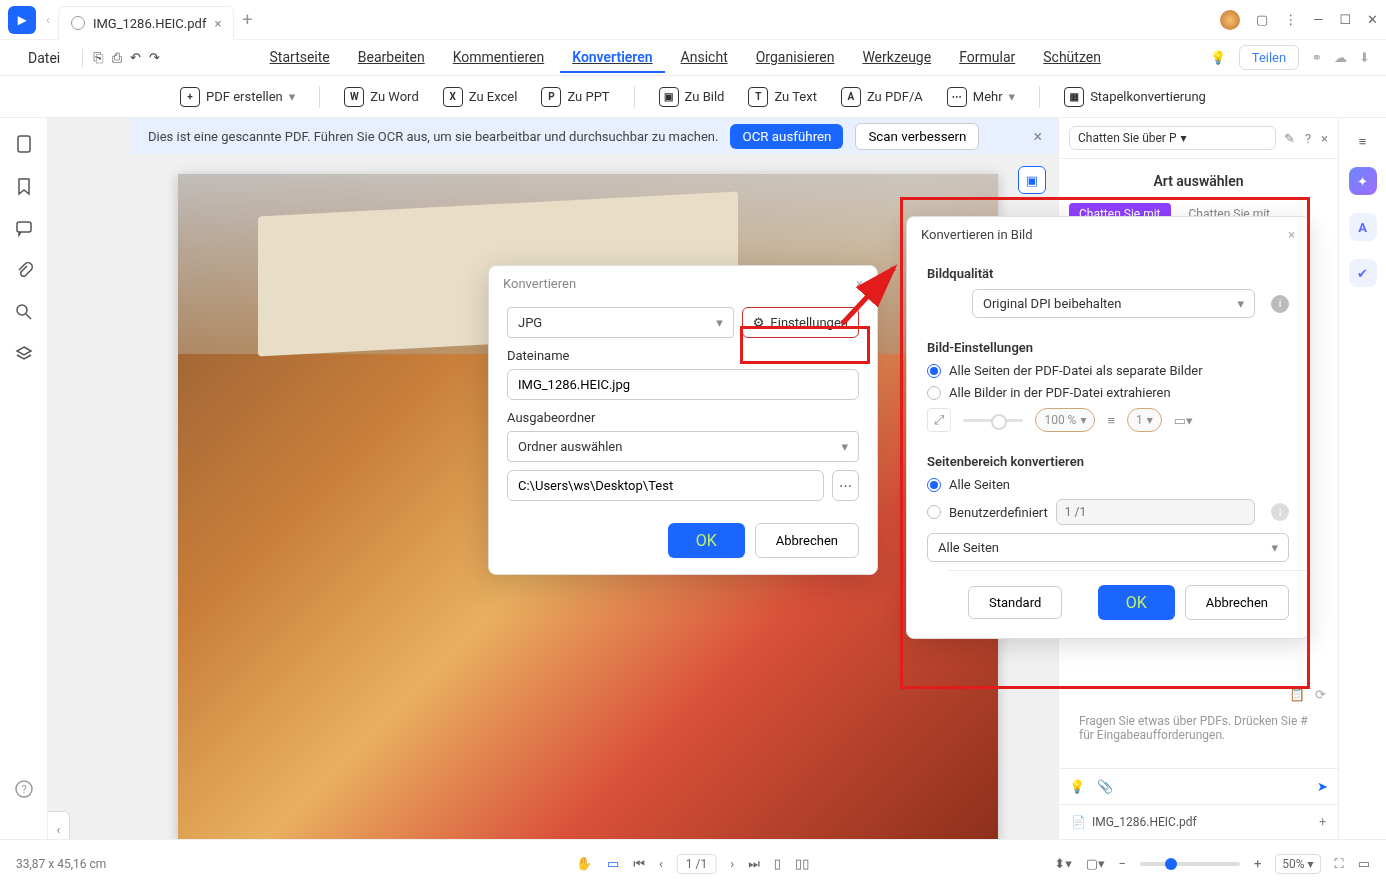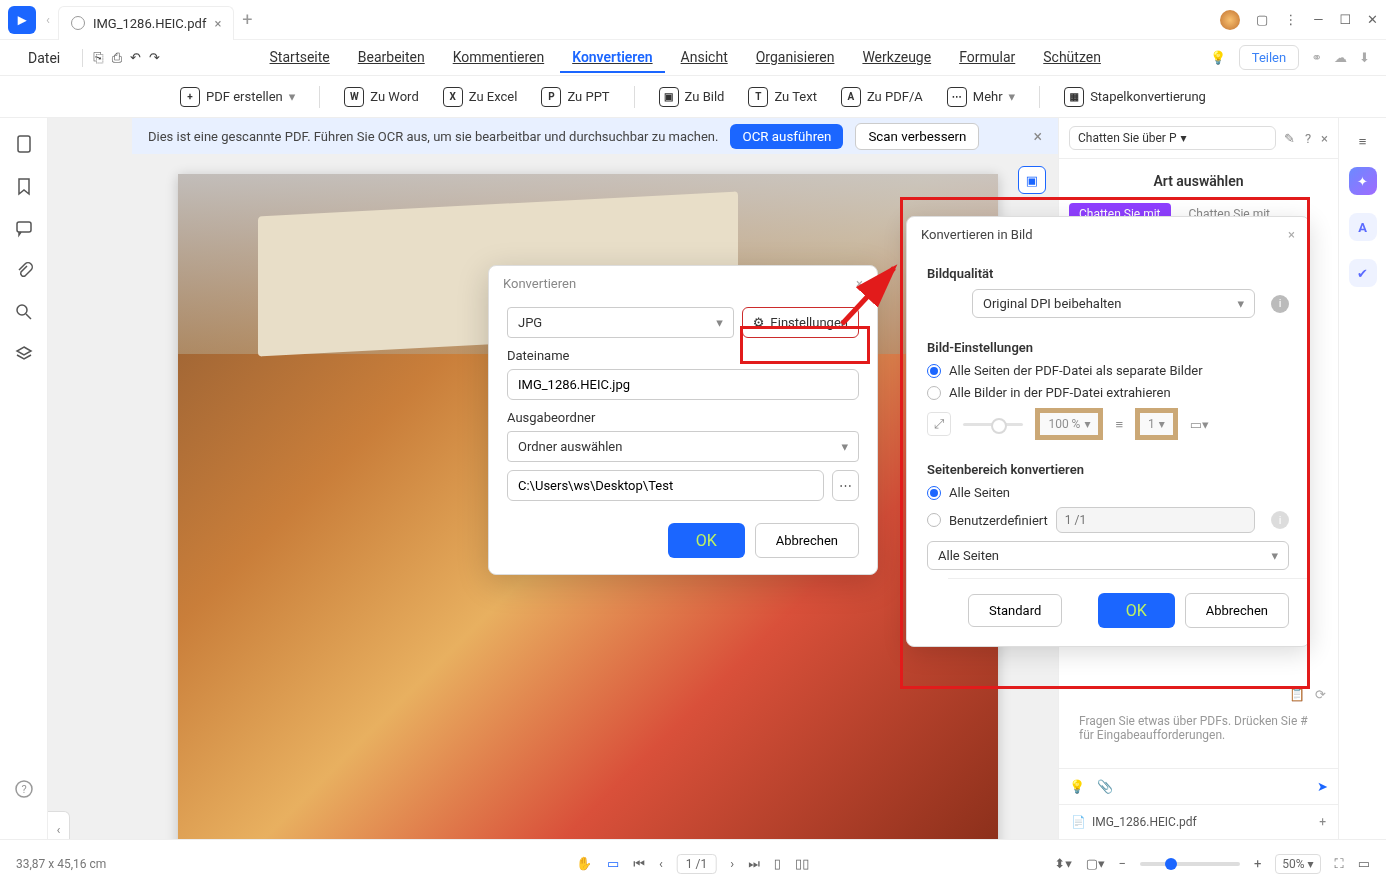--- a/index.html
+++ b/index.html
@@ -98,21 +98,21 @@
 .sd-body{padding:4px 20px 8px;}
 .sd-section-label{font-weight:600;font-size:13px;margin:10px 0 8px;}
 .sd-select{border:1px solid #ccc;border-radius:6px;padding:6px 10px;display:flex;justify-content:space-between;font-size:13px;background:#fff;}
 .sd-info{width:18px;height:18px;border-radius:50%;background:#bbb;color:#fff;display:flex;align-items:center;justify-content:center;font-size:11px;margin-left:8px;}
 .sd-row{display:flex;align-items:center;gap:8px;padding-left:45px;}
 .radio{width:14px;height:14px;border:1.5px solid #bbb;border-radius:50%;display:inline-flex;align-items:center;justify-content:center;flex-shrink:0;}
 .radio.checked{border-color:#1b66ff;}
 .radio.checked::after{content:"";width:8px;height:8px;background:#1b66ff;border-radius:50%;}
 .radio-row{display:flex;align-items:center;gap:8px;margin:7px 0;font-size:13px;}
 .disabled-controls{display:flex;align-items:center;gap:12px;margin-top:8px;opacity:0.55;}
-.dc-box{border:5px solid #a16207;border-radius:0;padding:4px 8px;font-size:12px;background:#f5f5f5;display:flex;align-items:center;gap:4px;}
+.dc-box{border:1px solid #a16207;border-radius:12px;padding:4px 8px;font-size:12px;background:#f5f5f5;display:flex;align-items:center;gap:4px;}
 .dc-slider{width:60px;height:3px;background:#ccc;position:relative;border-radius:2px;}
 .dc-slider::after{content:"";position:absolute;left:46%;top:-5px;width:12px;height:12px;border:2px solid #bbb;background:#fff;border-radius:50%;}
 .sd-range-input{flex:1;border:1px solid #ccc;border-radius:6px;padding:5px 8px;background:#f5f5f5;color:#aaa;font-size:12px;}
 .sd-actions{display:flex;align-items:center;padding:14px 20px 18px;border-top:1px solid #eee;margin-left:41px;}
 .sd-actions .right{margin-left:auto;display:flex;gap:10px;}
 
 
 .collapse-arrow{position:absolute;left:48px;bottom:40px;width:22px;height:36px;background:#fff;border:1px solid #ddd;border-radius:0 6px 6px 0;display:flex;align-items:center;justify-content:center;color:#888;border-left:none;}
 svg{display:block;}
 </style>

